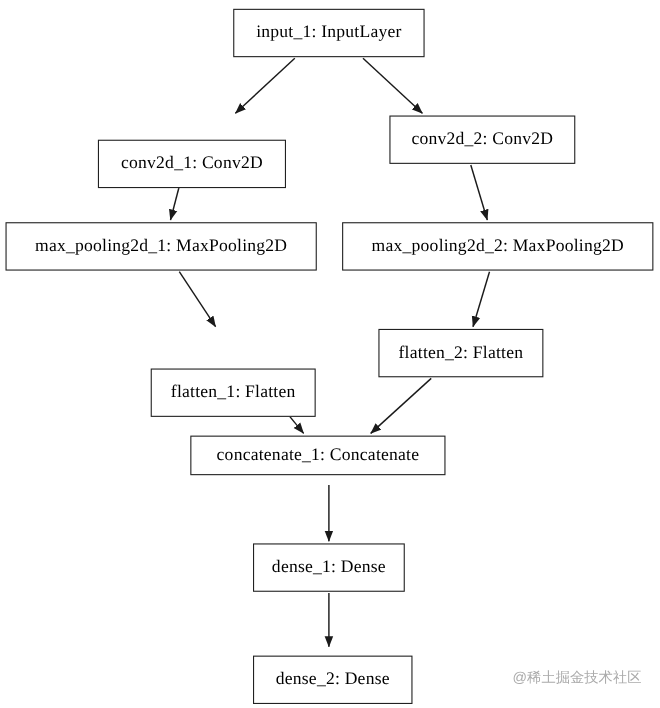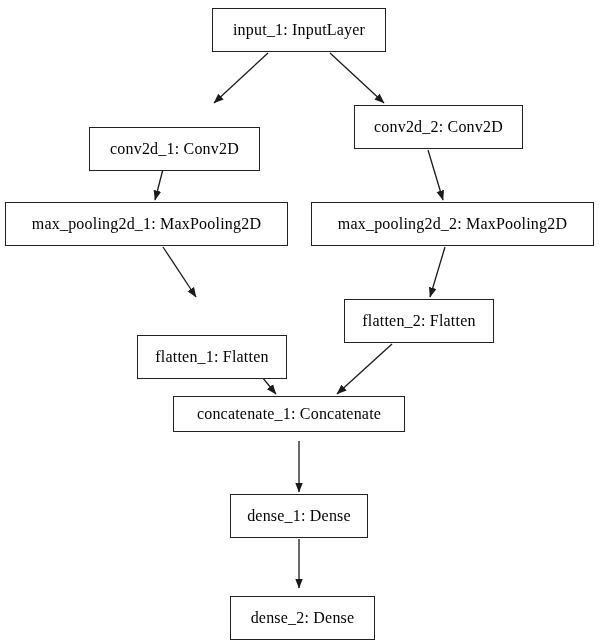--- a/index.html
+++ b/index.html
@@ -86,13 +86,14 @@
       <div class="node" style="left: 339px; top: 105px; width: 169px; height: 44px; border-color: rgb(33, 33, 33); background: rgb(255, 255, 255); margin-left: 15px;">conv2d_2: Conv2D</div>
       <div class="node" style="left: 5px; top: 202px; width: 283px; height: 44px; border-color: rgb(33, 33, 33); background: rgb(255, 255, 255);">max_pooling2d_1: MaxPooling2D</div>
       <div class="node" style="left: 311px; top: 202px; width: 283px; height: 44px; border-color: rgb(33, 33, 33); background: rgb(255, 255, 255);">max_pooling2d_2: MaxPooling2D</div>
       <div class="node" style="left: 137px; top: 299px; width: 150px; height: 44px; border-color: rgb(33, 33, 33); background: rgb(255, 255, 255); margin-top: 36px;">flatten_1: Flatten</div>
       <div class="node" style="left: 344px; top: 299px; width: 150px; height: 44px; border-color: rgb(33, 33, 33); background: rgb(255, 255, 255);">flatten_2: Flatten</div>
       <div class="node" style="left: 173px; top: 396px; width: 232px; height: 36px; border-color: rgb(33, 33, 33); background: rgb(255, 255, 255);">concatenate_1: Concatenate</div>
       <div class="node" style="left: 230px; top: 494px; width: 138px; height: 44px; border-color: rgb(33, 33, 33); background: rgb(255, 255, 255);">dense_1: Dense</div>
       <div class="node" style="left: 230px; top: 578px; width: 145px; height: 44px; border-color: rgb(33, 33, 33); background: rgb(255, 255, 255); margin-top: 18px;">dense_2: Dense</div>
     </div>
 
+  <span class="watermark-community">@稀土掘金技术社区</span>
 </div>
 
 </body></html>

